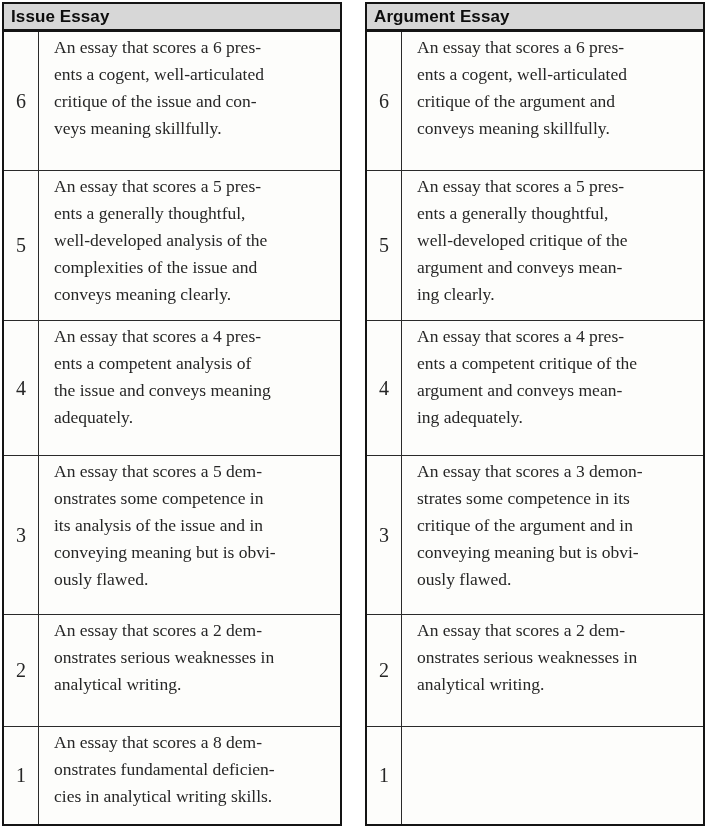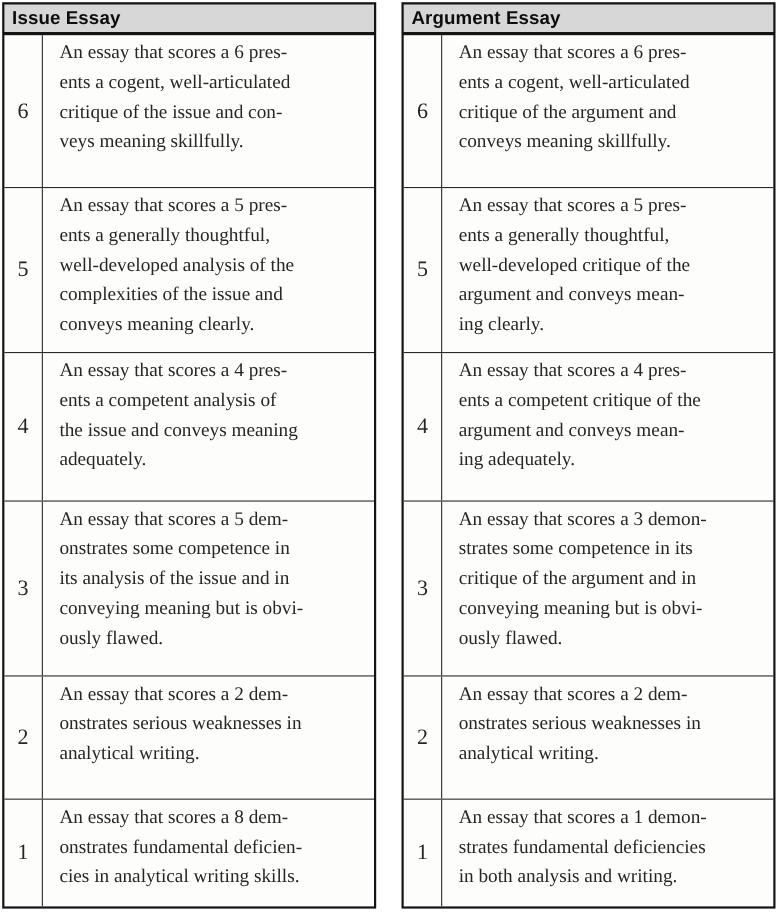--- a/index.html
+++ b/index.html
@@ -182,22 +182,17 @@
       <div class="row">
         <div class="score">2</div>
         <div class="desc">
             <span>An essay that scores a 2 dem-
 onstrates serious weaknesses in
 analytical writing.</span>
           </div>
       </div>
       <div class="row">
         <div class="score">1</div>
-        <div class="desc">
-            <span>An essay that scores a 1 demon-
-strates fundamental deficiencies
-in both analysis and writing.</span>
-          </div>
       </div>
     </div>
   </div>
 
 </div>
 
 </body></html>

